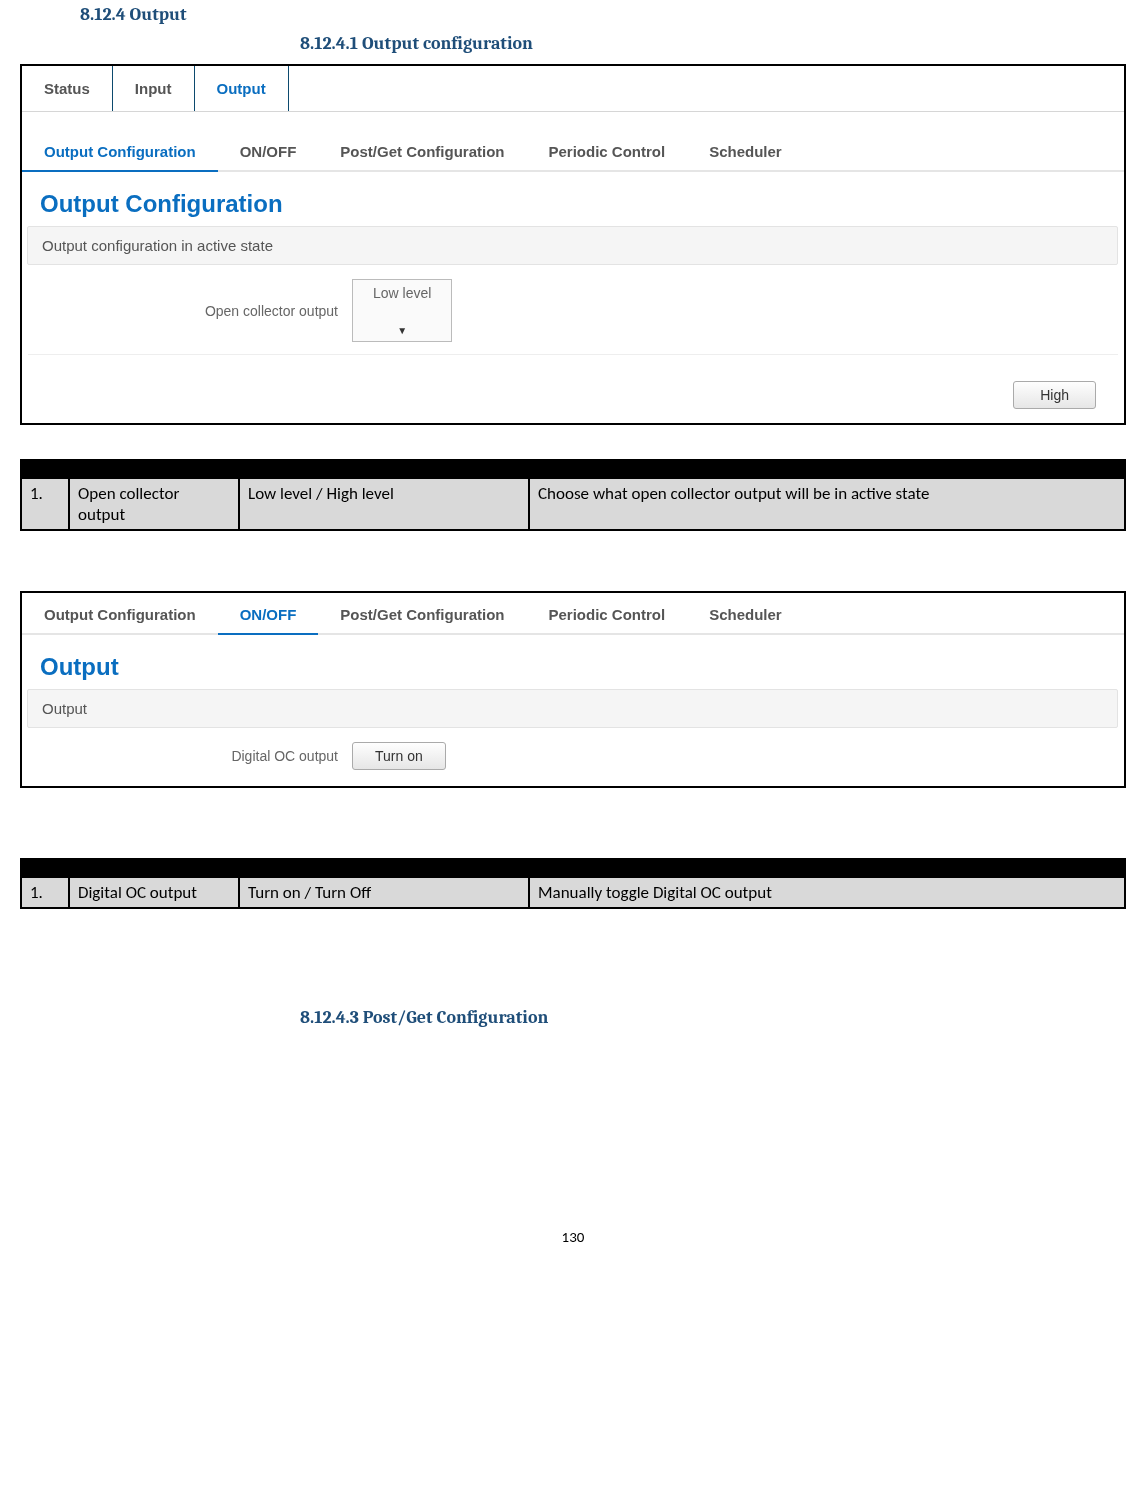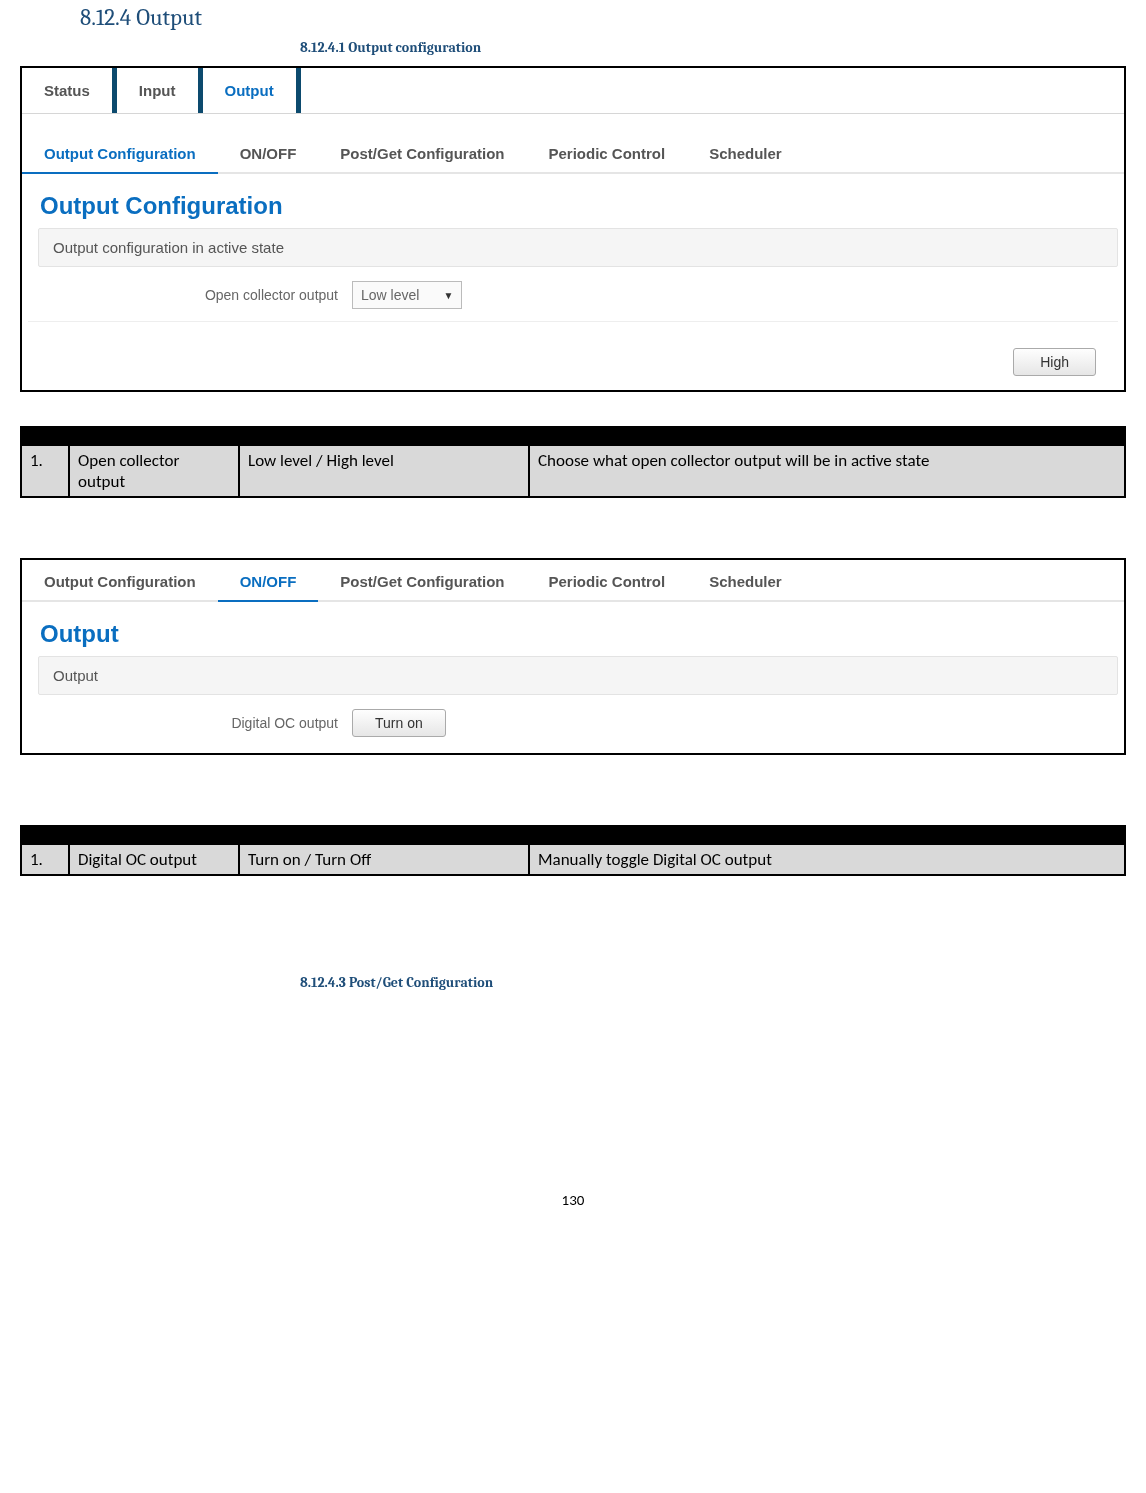--- a/index.html
+++ b/index.html
@@ -9,29 +9,29 @@
     font-family: Calibri, "Segoe UI", Arial, sans-serif;
     background: #fff;
     color: #000;
     width: 1146px;
   }
   .page {
     padding: 0 20px 0 20px;
   }
   .heading-3 {
     color: #1f4e79;
-    font-weight: 400;
-    font-size: 23px;
+    font-weight: 700;
+    font-size: 18px;
     margin: 4px 0 6px 60px;
     font-family: Cambria, Georgia, serif;
   }
   .heading-4 {
     color: #1f4e79;
     font-weight: 700;
-    font-size: 14px;
+    font-size: 18px;
     text-align: left;
     margin: 8px 0 10px 280px;
     font-family: Cambria, Georgia, serif;
   }
   
   .shot {
     border: 2px solid #000;
     margin: 0 0 0 0;
     background: #fff;
   }
@@ -39,21 +39,21 @@
   .toptabs {
     display: flex;
     border-bottom: 1px solid #d6d6d6;
     font-family: Arial, sans-serif;
     font-size: 15px;
     color: #555;
     font-weight: 700;
   }
   .toptab {
     padding: 14px 22px;
-    border-right: 5px solid #0c4a6e;
+    border-right: 1px solid #0c4a6e;
     cursor: pointer;
   }
   .toptab.active {
     color: #0a6ec0;
   }
   
   .subtabs {
     display: flex;
     border-bottom: 2px solid #e5e5e5;
     font-family: Arial, sans-serif;
@@ -80,45 +80,46 @@
     font-family: Arial, sans-serif;
   }
   .legend-bar {
     background: #f5f5f5;
     border: 1px solid #e3e3e3;
     padding: 10px 14px;
     font-family: Arial, sans-serif;
     font-size: 15px;
     color: #555;
     font-weight: 400;
-    margin: 0 6px 0 16px;
+    margin: 0 6px 0 5px;
     border-radius: 2px;
   }
   .form-row {
     display: flex;
     align-items: center;
     padding: 14px 0 6px 0;
     font-family: Arial, sans-serif;
     font-size: 14px;
     color: #666;
   }
   .form-label {
     width: 330px;
     text-align: right;
     padding-right: 14px;
   }
   .select {
     border: 1px solid #bbb;
     background: #fafafa;
-    padding: 5px 8px;
+    padding: 5px 20px;
     font-size: 14px;
     display: inline-flex;
     align-items: center;
     gap: 24px;
     cursor: pointer;
+    flex-direction: column;
   }
   .select .caret {
     font-size: 10px;
     color: #333;
   }
   .btn {
     display: inline-block;
     background: linear-gradient(#fefefe, #e6e6e6);
     border: 1px solid #aaa;
     border-radius: 3px;

